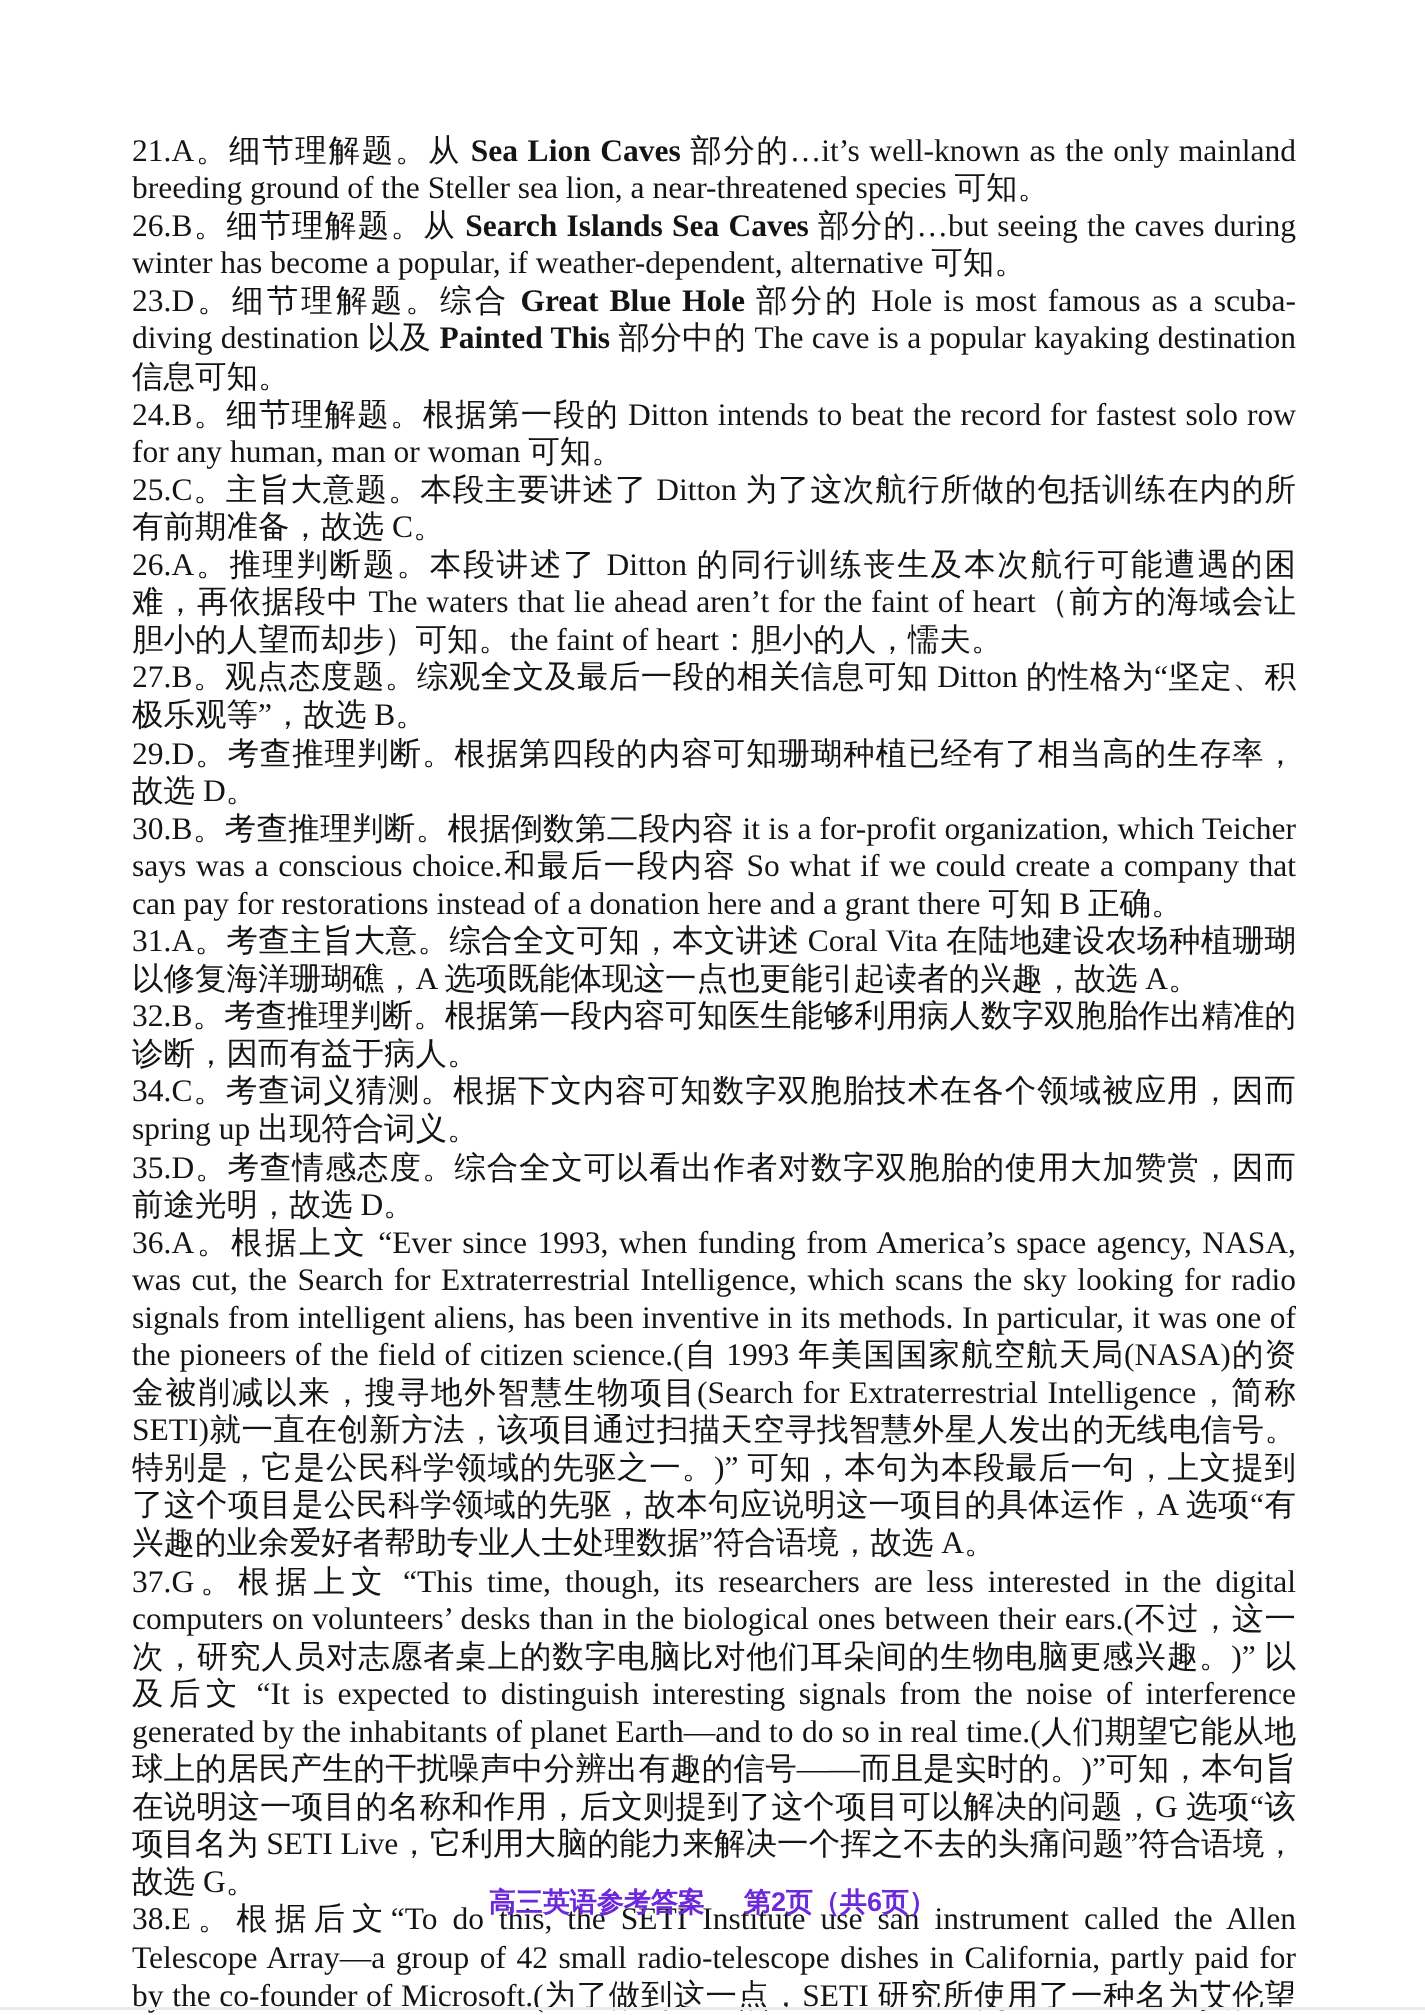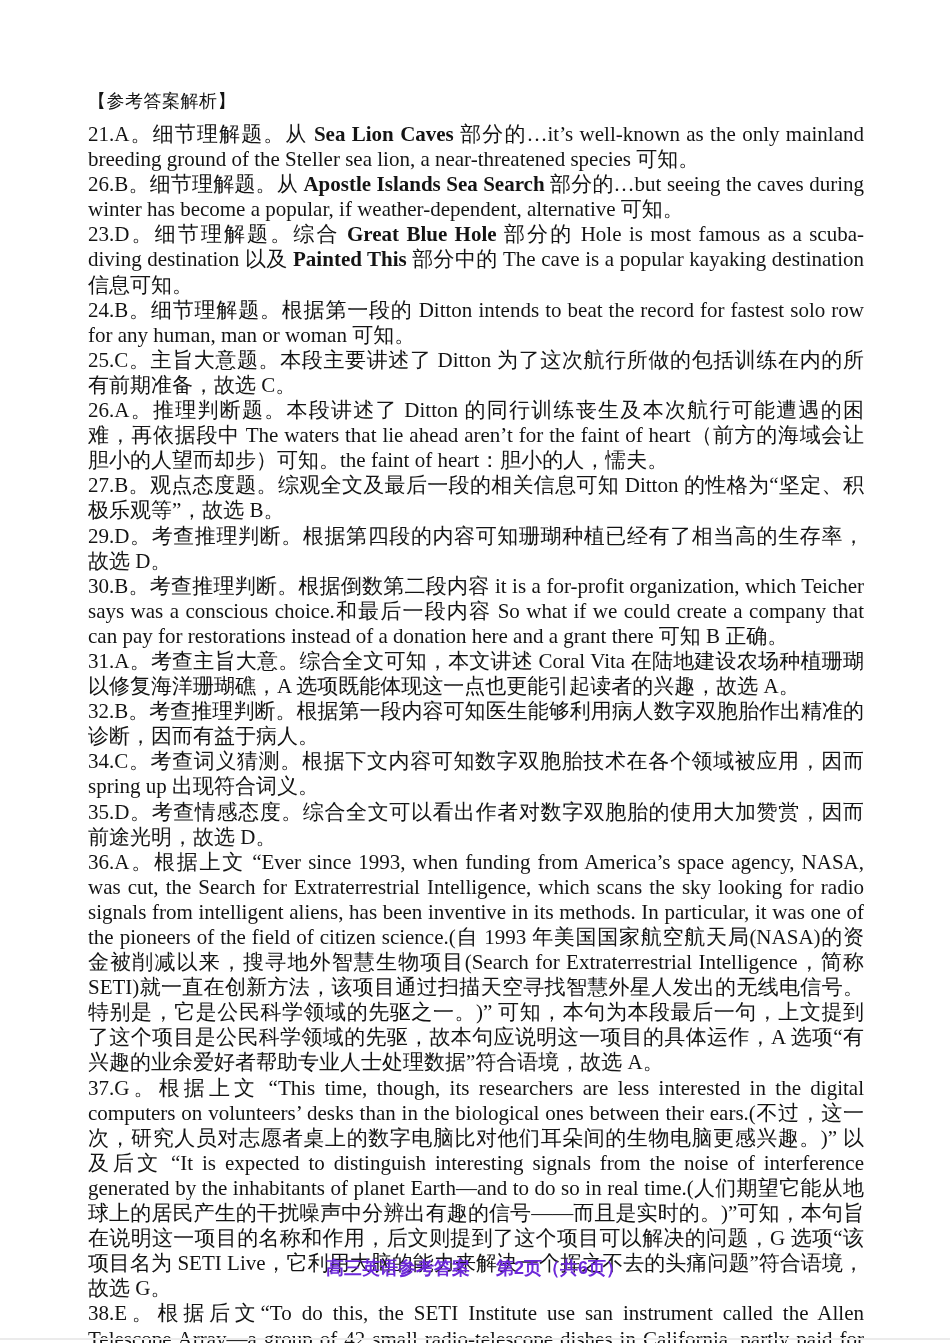--- a/index.html
+++ b/index.html
@@ -64,24 +64,23 @@
     width: 100%;
     height: 2px;
     background: #ebebeb;
   }
 </style>
 </head>
 <body>
 
 <div class="page">
   <div class="content">
-    <div class="heading">【参考答案解析】</div>
     <div id="answer-paragraphs">
         <div class="para"><span>21.A。细节理解题。从 </span><span class="bold">Sea Lion Caves</span><span> 部分的…it’s well-known as the only mainland breeding ground of the Steller sea lion, a near-threatened species 可知。</span></div>
-        <div class="para"><span>26.B。细节理解题。从 </span><span class="bold">Apostle Islands Sea Search</span><span> 部分的…but seeing the caves during winter has become a popular, if weather-dependent, alternative 可知。</span></div>
+        <div class="para"><span>26.B。细节理解题。从 </span><span class="bold">Search Islands Sea Caves</span><span> 部分的…but seeing the caves during winter has become a popular, if weather-dependent, alternative 可知。</span></div>
         <div class="para"><span>23.D。细节理解题。综合 </span><span class="bold">Great Blue Hole</span><span> 部分的 Hole is most famous as a scuba-diving destination 以及 </span><span class="bold">Painted This</span><span> 部分中的 The cave is a popular kayaking destination 信息可知。</span></div>
         <div class="para"><span>24.B。细节理解题。根据第一段的 Ditton intends to beat the record for fastest solo row for any human, man or woman 可知。</span></div>
         <div class="para"><span>25.C。主旨大意题。本段主要讲述了 Ditton 为了这次航行所做的包括训练在内的所有前期准备，故选 C。</span></div>
         <div class="para"><span>26.A。推理判断题。本段讲述了 Ditton 的同行训练丧生及本次航行可能遭遇的困难，再依据段中 The waters that lie ahead aren’t for the faint of heart（前方的海域会让胆小的人望而却步）可知。the faint of heart：胆小的人，懦夫。</span></div>
         <div class="para"><span>27.B。观点态度题。综观全文及最后一段的相关信息可知 Ditton 的性格为“坚定、积极乐观等”，故选 B。</span></div>
         <div class="para"><span>29.D。考查推理判断。根据第四段的内容可知珊瑚种植已经有了相当高的生存率，故选 D。</span></div>
         <div class="para"><span>30.B。考查推理判断。根据倒数第二段内容 it is a for-profit organization, which Teicher says was a conscious choice.和最后一段内容 So what if we could create a company that can pay for restorations instead of a donation here and a grant there 可知 B 正确。</span></div>
         <div class="para"><span>31.A。考查主旨大意。综合全文可知，本文讲述 Coral Vita 在陆地建设农场种植珊瑚以修复海洋珊瑚礁，A 选项既能体现这一点也更能引起读者的兴趣，故选 A。</span></div>
         <div class="para"><span>32.B。考查推理判断。根据第一段内容可知医生能够利用病人数字双胞胎作出精准的诊断，因而有益于病人。</span></div>
         <div class="para"><span>34.C。考查词义猜测。根据下文内容可知数字双胞胎技术在各个领域被应用，因而 spring up 出现符合词义。</span></div>

